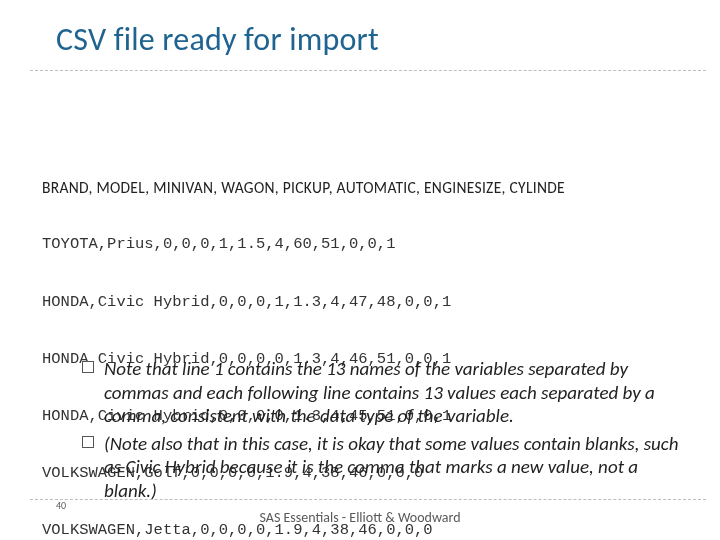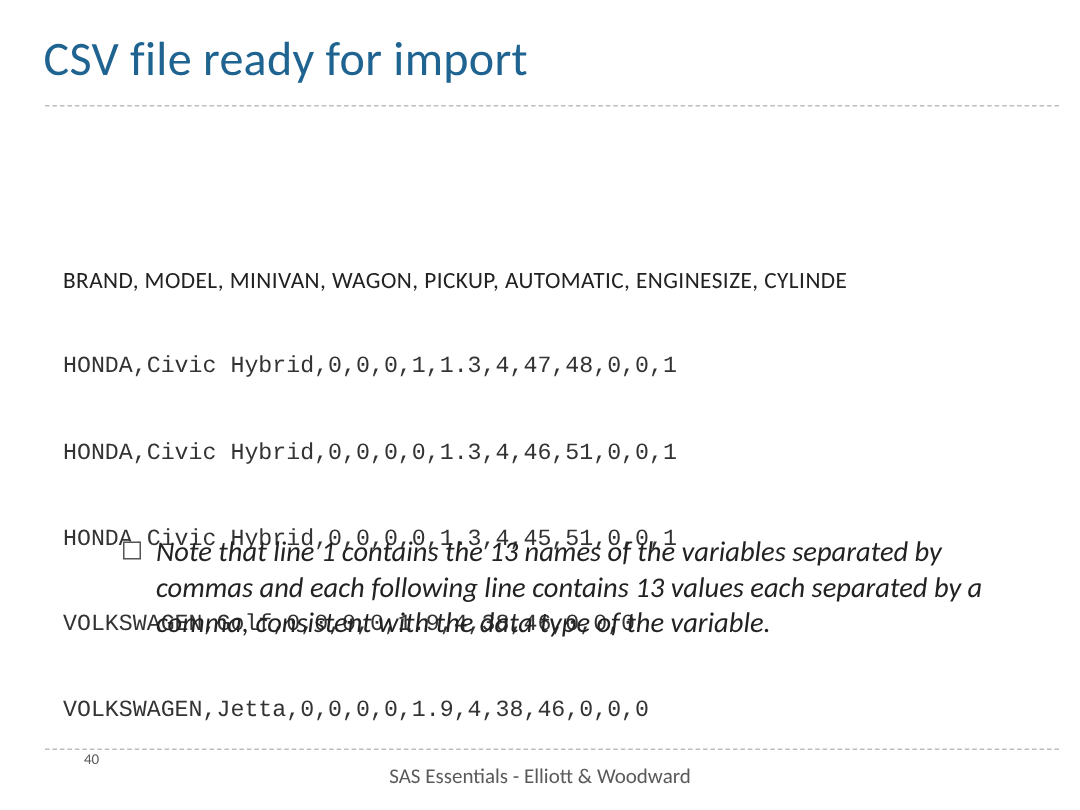--- a/index.html
+++ b/index.html
@@ -13,21 +13,21 @@
     overflow: hidden;
   }
   .slide {
     position: relative;
     width: 720px;
     height: 540px;
     box-sizing: border-box;
   }
   .title {
     position: absolute;
-    left: 29px;
+    left: 56px;
     top: 20px;
     font-size: 32px;
     font-weight: 400;
     color: #1f6390;
     letter-spacing: 0.2px;
   }
   .dash-rule {
     position: absolute;
     left: 30px;
     right: 14px;
@@ -109,31 +109,33 @@
 <body>
 
 <div class="slide">
 
   <div class="title">CSV file ready for import</div>
 
   <div class="dash-rule"></div>
 
   <div class="csv-block">
     <div class="csv-header">BRAND, MODEL, MINIVAN, WAGON, PICKUP, AUTOMATIC, ENGINESIZE, CYLINDE</div>
+    <div>TOYOTA,Prius,0,0,0,1,1.5,4,60,51,0,0,1</div>
     <div>HONDA,Civic Hybrid,0,0,0,1,1.3,4,47,48,0,0,1</div>
     <div>HONDA,Civic Hybrid,0,0,0,0,1.3,4,46,51,0,0,1</div>
     <div>HONDA,Civic Hybrid,0,0,0,0,1.3,4,45,51,0,0,1</div>
     <div>VOLKSWAGEN,Golf,0,0,0,0,1.9,4,38,46,0,0,0</div>
     <div>VOLKSWAGEN,Jetta,0,0,0,0,1.9,4,38,46,0,0,0</div>
     
     
   </div>
 
   <ul class="bullets">
     <li>Note that line 1 contains the 13 names of the variables separated by commas and each following line contains 13 values each separated by a comma, consistent with the data type of the variable.</li>
+    <li>(Note also that in this case, it is okay that some values contain blanks, such as Civic Hybrid because it is the comma that marks a new value, not a blank.)</li>
   </ul>
 
   <div class="footer-rule"></div>
 
   <div class="page-num">40</div>
 
   <div class="footer-text">SAS Essentials - Elliott &amp; Woodward</div>
 </div>
 
 </body></html>

